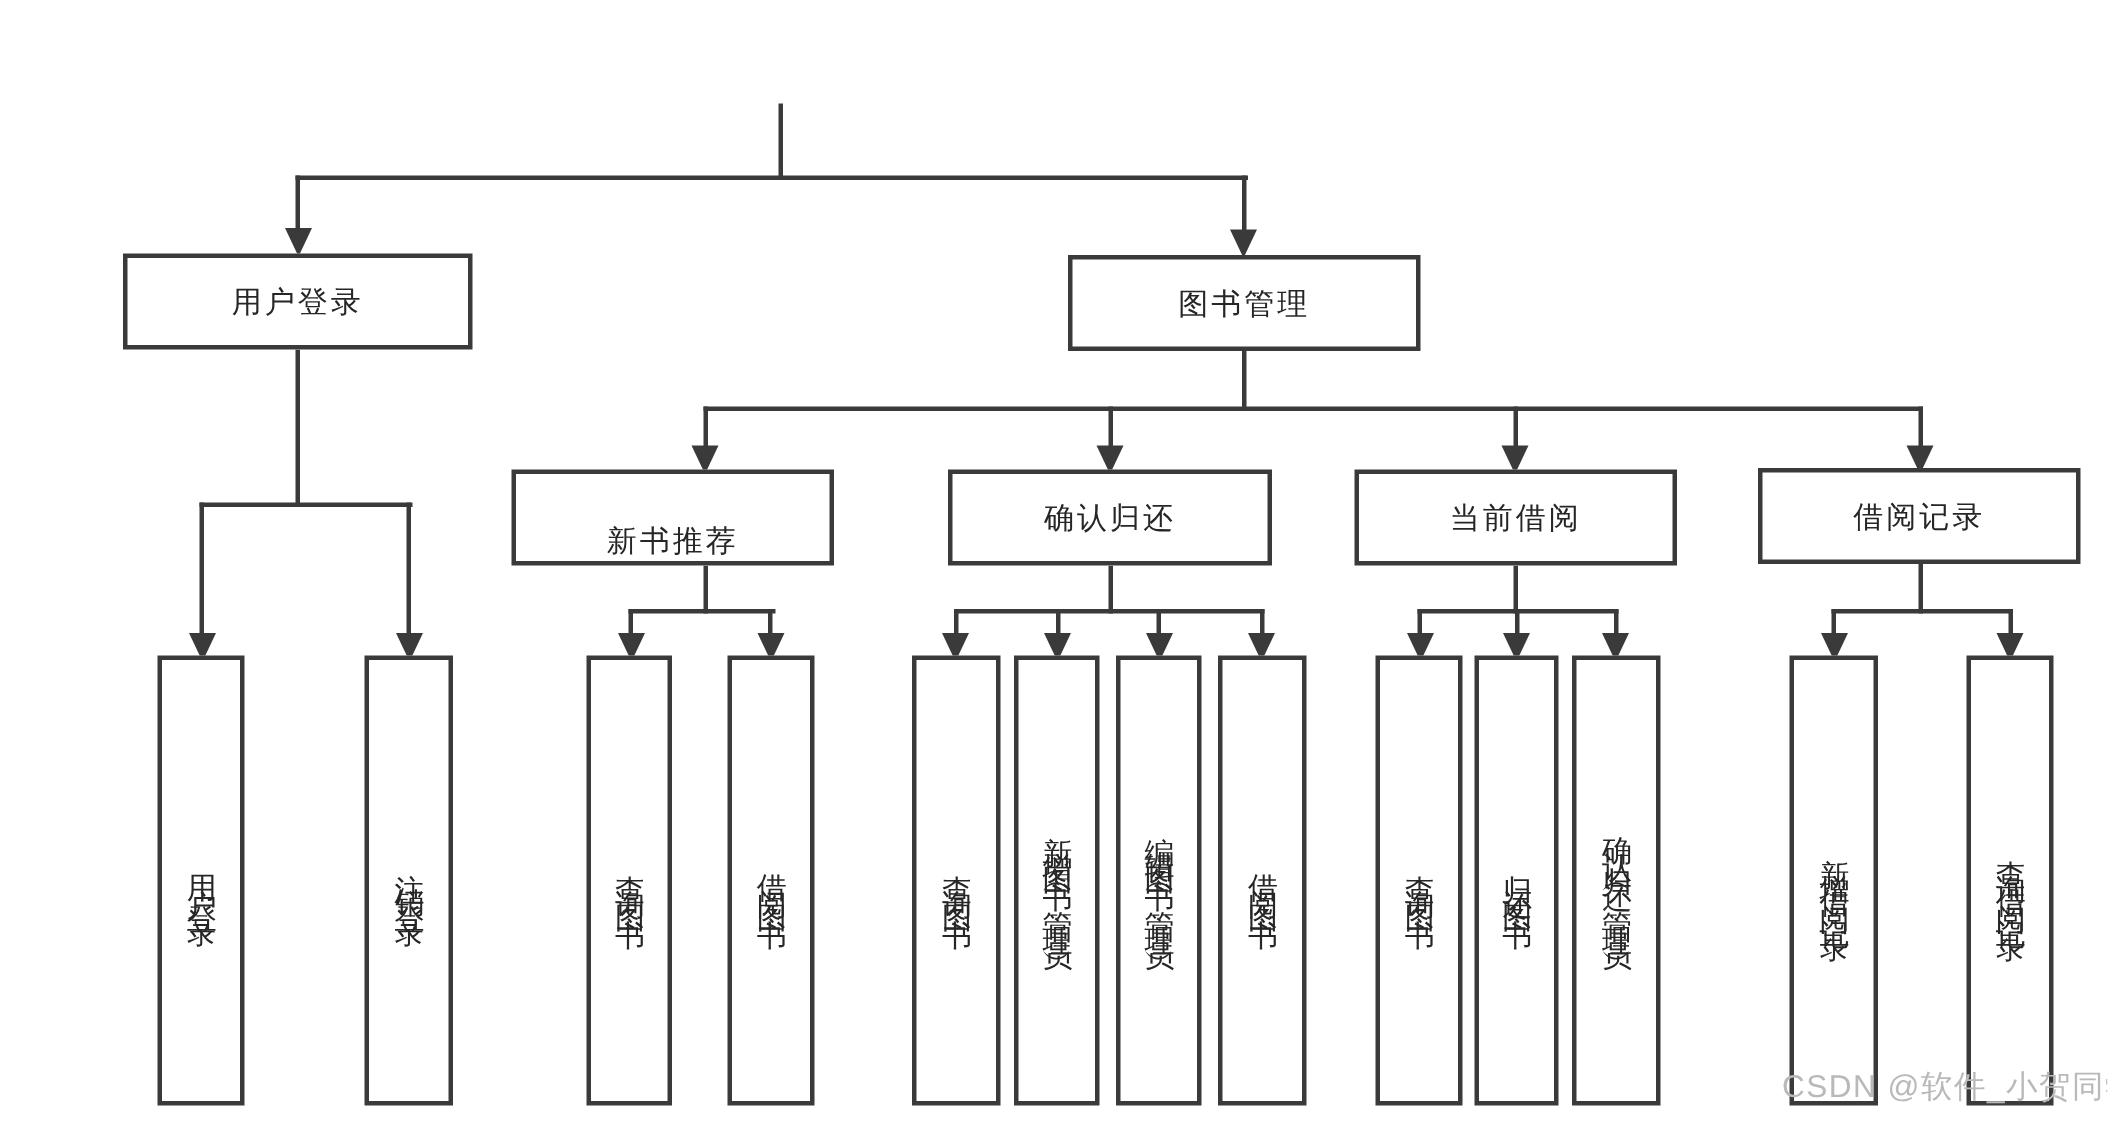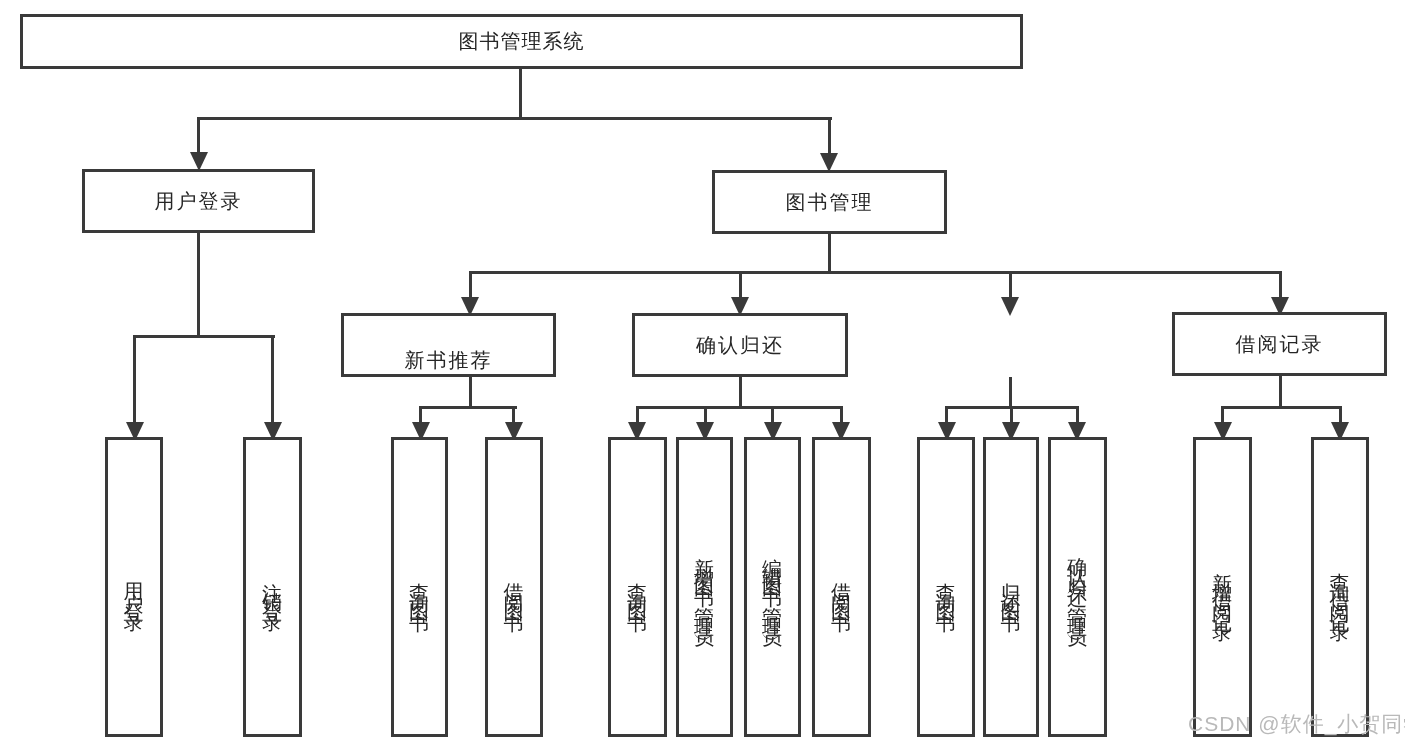--- a/index.html
+++ b/index.html
@@ -97,36 +97,36 @@
   <div class="ar" style="left:1002px;top:422px;"></div>
   <div class="ar" style="left:1068px;top:422px;"></div>
 
   <div class="ln" style="left:1279px;top:376px;width:3px;height:33px;"></div>
   <div class="ln" style="left:1221px;top:406px;width:121px;height:3px;"></div>
   <div class="ln" style="left:1221px;top:406px;width:3px;height:20px;"></div>
   <div class="ln" style="left:1339px;top:406px;width:3px;height:20px;"></div>
   <div class="ar" style="left:1214px;top:422px;"></div>
   <div class="ar" style="left:1331px;top:422px;"></div>
 
-  <div class="bx root" style="left:20px;top:14px;width:1003px;height:55px;">
-    <span>图书管理系统</span>
-  </div>
 
   <div class="bx" style="left:82px;top:169px;width:233px;height:64px;">
     <span>用户登录</span>
   </div>
   <div class="bx" style="left:712px;top:170px;width:235px;height:64px;text-align:right;">
     <span>图书管理</span>
   </div>
 
   <div class="bx" style="left:341px;top:313px;width:215px;height:64px;align-items:flex-end;">
     <span>新书推荐</span>
   </div>
   <div class="bx" style="left:632px;top:313px;width:216px;height:64px;">
     <span>确认归还</span>
+  </div>
+  <div class="bx" style="left:903px;top:313px;width:215px;height:64px;">
+    <span>当前借阅</span>
   </div>
   <div class="bx" style="left:1172px;top:312px;width:215px;height:64px;align-items:center;">
     <span>借阅记录</span>
   </div>
 
   <div class="bx bxv" style="left:105px;top:437px;width:58px;height:300px;">
     <span>用户登录</span>
   </div>
   <div class="bx bxv" style="left:243px;top:437px;width:59px;height:300px;">
     <span>注销登录</span>

